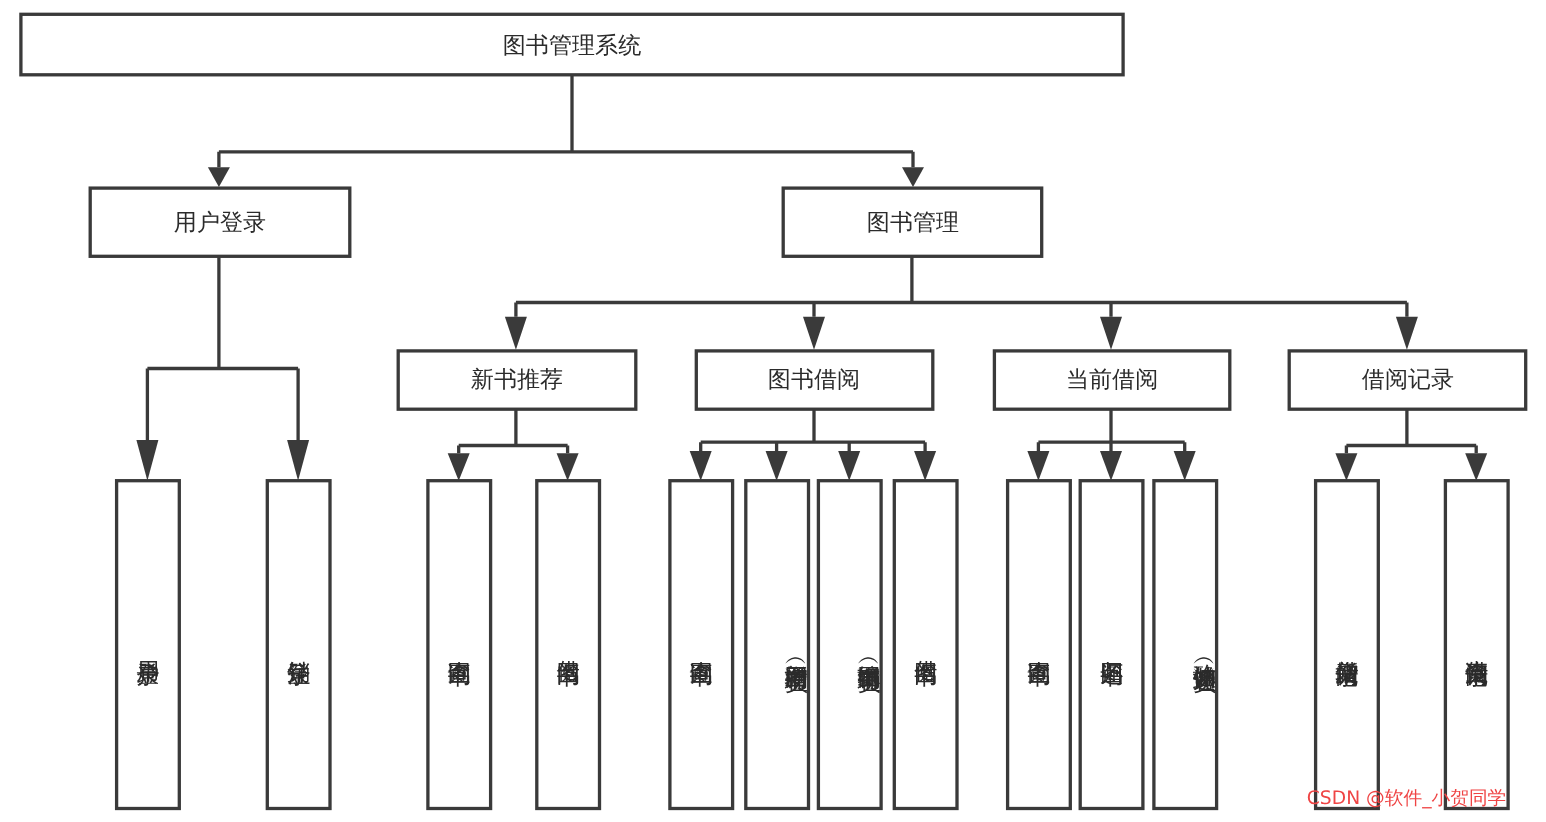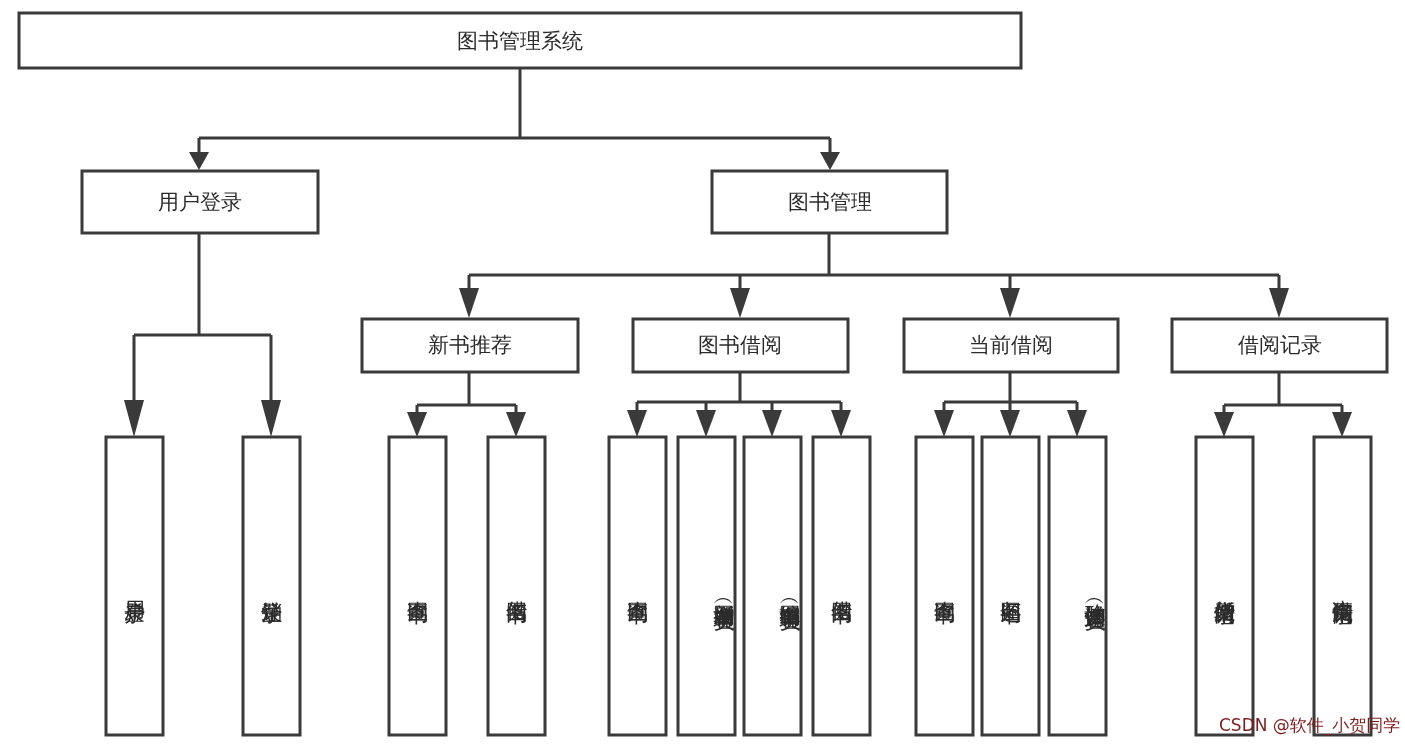--- a/index.html
+++ b/index.html
@@ -67,23 +67,22 @@
     justify-content: center;
     white-space: pre;
     pointer-events: none;
   }
   .watermark {
     position: absolute;
     left: 1188px;
     top: 714px;
     font-family: "DejaVu Sans", "Liberation Sans", sans-serif;
     font-size: 17px;
-    color: #7f1d1d;
+    color: #ef4444;
     white-space: nowrap;
-    margin-left: 31px;
   }
 </style>
 </head>
 <body>
 
 <div id="diagram-root">
 
   <svg id="flow" viewBox="0 0 1405 747">
 
     <g>

